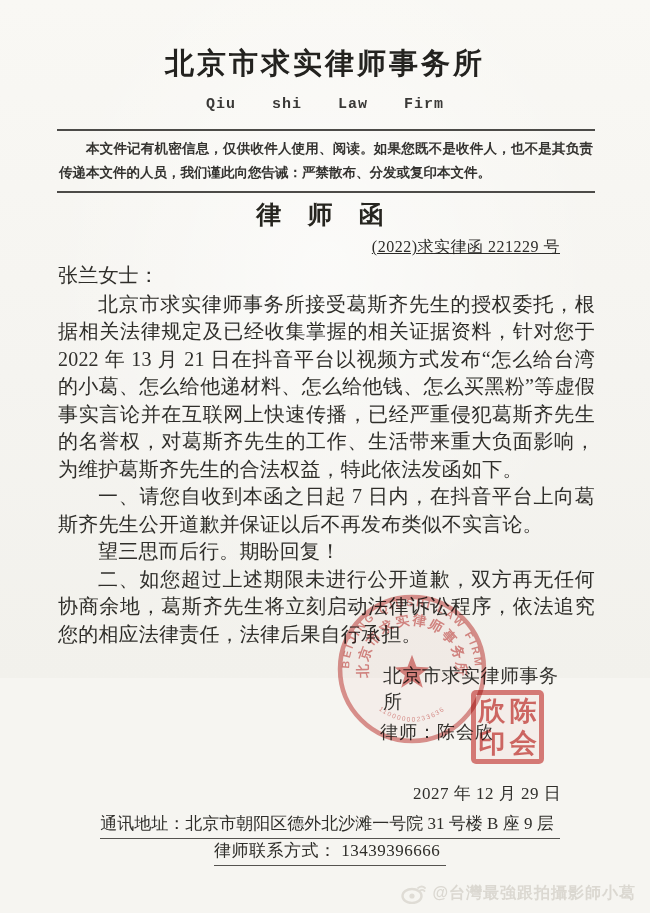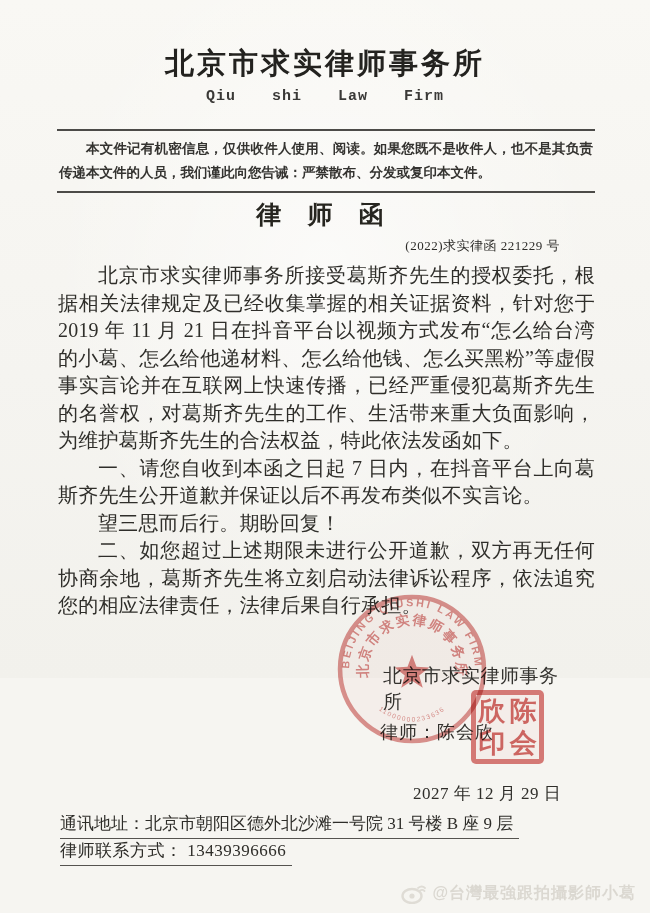--- a/index.html
+++ b/index.html
@@ -16,21 +16,21 @@
       radial-gradient(ellipse at 50% 40%, rgba(255,255,255,.55) 0%, rgba(255,255,255,0) 60%),
       linear-gradient(180deg,#f9f8f4 0%,#f5f4f0 55%,#f2f1ec 100%);
   }
   
   .header{position:absolute;top:44px;left:0;width:650px;text-align:center;}
   .title-cn{
     font-size:29px;font-weight:bold;letter-spacing:3px;color:#23221f;
     font-family:"Liberation Serif","DejaVu Serif",serif;
   }
   .title-en{
-    margin-top:4px;font-size:15px;font-weight:bold;color:#3a3937;
+    margin-top:12px;font-size:15px;font-weight:bold;color:#3a3937;
     font-family:"Liberation Mono","DejaVu Sans Mono",monospace;
     word-spacing:26px;letter-spacing:1px;
   }
   
   .notice{
     position:absolute;top:129px;left:57px;width:538px;
     border-top:2px solid #4c4b48;border-bottom:2px solid #4c4b48;
     padding:6px 2px 7px 2px;box-sizing:border-box;
   }
   .notice p{
@@ -38,21 +38,21 @@
     font-family:"Liberation Sans","DejaVu Sans",sans-serif;
     font-size:13.5px;font-weight:bold;line-height:1.75;color:#343330;
   }
   
   .letter-title{
     position:absolute;top:198px;left:0;width:650px;text-align:center;
     font-size:25px;font-weight:bold;letter-spacing:10px;color:#26251f;
   }
   .ref-number{
     position:absolute;top:237px;left:0;width:560px;text-align:right;
-    font-size:13px;color:#2c2b28;letter-spacing:.5px;
+    font-size:16px;color:#2c2b28;letter-spacing:.5px;text-decoration:underline;
   }
   
   .body-text{
     position:absolute;top:262px;left:58px;width:537px;
     font-size:20px;line-height:27.5px;color:#2f2e2a;
     text-align:justify;letter-spacing:.2px;
   }
   .body-text .salutation{margin:0 0 1px 0;}
   .body-text p{margin:0;text-indent:2em;}
   
@@ -75,21 +75,21 @@
     border:5px solid rgba(206,77,75,.8);border-radius:5px;
     display:grid;grid-template-columns:1fr 1fr;grid-template-rows:1fr 1fr;
     mix-blend-mode:multiply;opacity:.9;background:rgba(231,130,128,.07);
   }
   .seal-square span{
     display:flex;align-items:center;justify-content:center;
     font-size:27px;font-weight:bold;color:rgba(201,66,63,.88);
     font-family:"Liberation Serif","DejaVu Serif",serif;line-height:1;
   }
   
-  .footer{position:absolute;top:812px;left:60px;width:540px;font-size:17px;color:#2e2d29;}
+  .footer{position:absolute;top:812px;left:60px;width:540px;font-size:17px;color:#2e2d29;text-align:center;}
   .footer .line{display:inline-block;border-bottom:1.5px solid #55534f;padding:0 6px 3px 0;margin:0;}
   .footer .phone{letter-spacing:.5px;}
   
   .watermark{
     position:absolute;top:882px;right:14px;display:flex;align-items:center;gap:5px;
     color:#dbd8d1;font-family:"Liberation Sans","DejaVu Sans",sans-serif;
     font-size:16px;font-weight:bold;letter-spacing:1px;
   }
   .watermark svg{opacity:.85;}
 </style>
@@ -104,21 +104,22 @@
   </div>
 
   <div class="notice">
     <p>本文件记有机密信息，仅供收件人使用、阅读。如果您既不是收件人，也不是其负责传递本文件的人员，我们谨此向您告诫：严禁散布、分发或复印本文件。</p>
   </div>
 
   <div class="letter-title">律 师 函</div>
   <div class="ref-number">(2022)求实律函 221229 号</div>
 
   <div class="body-text">
-    <p>北京市求实律师事务所接受葛斯齐先生的授权委托，根据相关法律规定及已经收集掌握的相关证据资料，针对您于 2019 年 11 月 21 日在抖音平台以视频方式发布“怎么给台湾的小葛、怎么给他递材料、怎么给他钱、怎么买黑粉”等虚假事实言论并在互联网上快速传播，已经严重侵犯葛斯齐先生的名誉权，对葛斯齐先生的工作、生活带来重大负面影响，为维护葛斯齐先生的合法权益，特此依法发函如下。</p>
+    <div class="salutation">张兰女士：</div>
+    <p>北京市求实律师事务所接受葛斯齐先生的授权委托，根据相关法律规定及已经收集掌握的相关证据资料，针对您于 2022 年 13 月 21 日在抖音平台以视频方式发布“怎么给台湾的小葛、怎么给他递材料、怎么给他钱、怎么买黑粉”等虚假事实言论并在互联网上快速传播，已经严重侵犯葛斯齐先生的名誉权，对葛斯齐先生的工作、生活带来重大负面影响，为维护葛斯齐先生的合法权益，特此依法发函如下。</p>
     <p>一、请您自收到本函之日起 7 日内，在抖音平台上向葛斯齐先生公开道歉并保证以后不再发布类似不实言论。</p>
     <p>望三思而后行。期盼回复！</p>
     <p>二、如您超过上述期限未进行公开道歉，双方再无任何协商余地，葛斯齐先生将立刻启动法律诉讼程序，依法追究您的相应法律责任，法律后果自行承担。</p>
   </div>
 
   <div class="firm-sign">北京市求实律师事务所</div>
   <div class="lawyer-sign">律师：陈会欣</div>
   <div class="date-line">2027 年 12 月 29 日</div>
 
   <svg class="seal-circle" viewBox="0 0 150 150">

